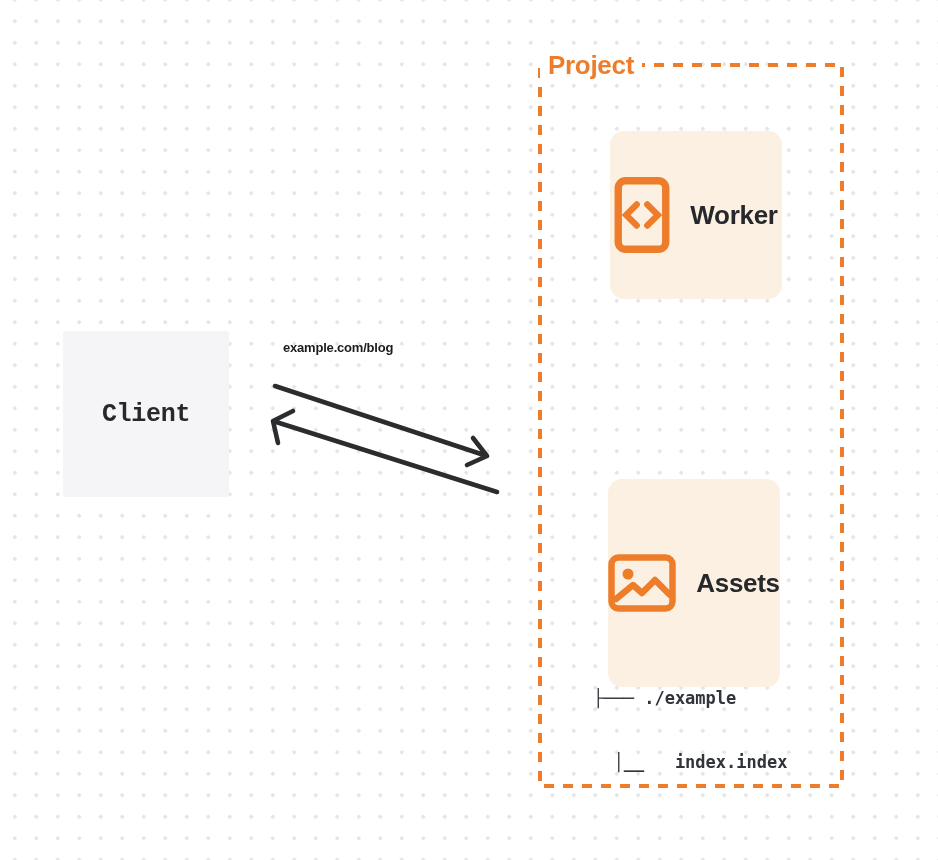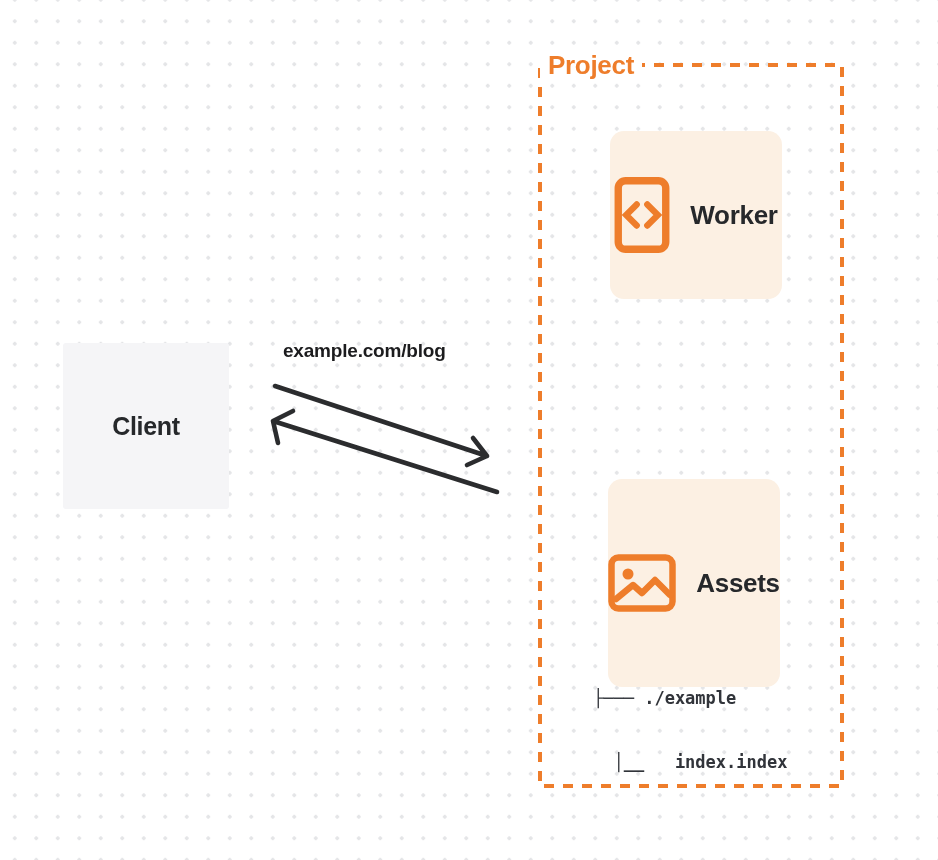--- a/index.html
+++ b/index.html
@@ -10,31 +10,31 @@
   }
   .canvas{
     position:relative;width:938px;height:860px;
     background-color:#ffffff;
     background-image:radial-gradient(circle,#e4e5e7 1.7px,transparent 1.9px);
     background-size:21.5px 21.5px;
     background-position:4px -11px;
   }
   
   .client-box{
-    position:absolute;left:63px;top:343px;width:166px;height:166px;
+    position:absolute;left:63px;top:331px;width:166px;height:166px;
     background:#f5f5f7;border-radius:3px;
-    display:flex;align-items:center;justify-content:center;
+    display:flex;align-items:center;justify-content:center;font-family:Liberation Mono, monospace;
   }
   .client-box .node-label{
     font-size:25px;font-weight:700;color:#26282b;letter-spacing:-0.3px;
   }
   
   .request-label{
     position:absolute;left:283px;top:340px;
-    font-size:19px;font-weight:700;color:#1c1c1e;letter-spacing:-0.2px;
+    font-size:13px;font-weight:700;color:#1c1c1e;letter-spacing:-0.2px;
   }
   
   .arrows-svg{position:absolute;left:0;top:0;pointer-events:none;}
   
   .project-border-svg{position:absolute;left:536px;top:61px;pointer-events:none;}
   .project-title-wrap{
     position:absolute;left:540px;top:50px;width:302px;text-align:left;
   }
   .project-title-wrap span{
     display:inline-block;background:#ffffff;padding:0 8px;

